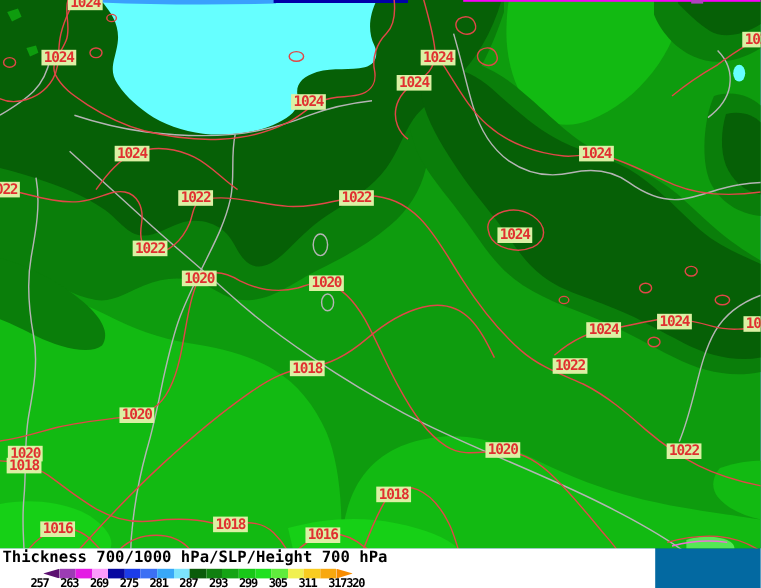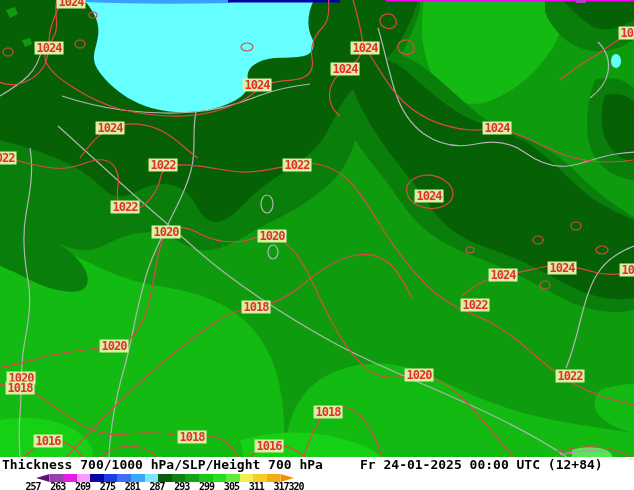--- a/index.html
+++ b/index.html
@@ -4,21 +4,21 @@
 <style>
   html,body{margin:0;padding:0;background:#ffffff;}
   .screen{position:relative;width:634px;height:490px;overflow:hidden;background:#0369a1;
           font-family:"DejaVu Sans Mono",monospace;}
   .map-wrap{position:absolute;left:0;top:0;width:634px;height:457px;overflow:hidden;}
   .map-wrap svg{display:block;}
   .labels-layer{position:absolute;left:0;top:0;width:634px;height:457px;pointer-events:none;}
   .plabel{position:absolute;transform:translate(-50%,-50%);
           font:bold 12px/13px "DejaVu Sans Mono",monospace;
           padding:0 2px;white-space:nowrap;letter-spacing:-1px;}
-  .legend{position:absolute;left:0;top:457px;width:634px;height:33px;background:#ffffff;}
+  .legend{position:absolute;left:0;top:457px;width:546px;height:33px;background:#ffffff;}
   .legend-title{position:absolute;left:2px;top:1px;font:bold 13px/14px "DejaVu Sans Mono",monospace;color:#000;}
   .legend-datetime{position:absolute;left:360px;top:1px;font:bold 13px/14px "DejaVu Sans Mono",monospace;color:#000;}
   .copyright{position:absolute;right:22px;top:16px;font:bold 12px/13px "DejaVu Sans Mono",monospace;}
   .colorbar{position:absolute;left:36px;top:17px;width:258px;height:8px;display:flex;}
   .colorbar .seg{flex:1 1 auto;}
   .colorbar .seg:first-child{clip-path:polygon(100% 0,0 50%,100% 100%);}
   .colorbar .seg:last-child{clip-path:polygon(0 0,100% 50%,0 100%);}
   .ticks{position:absolute;left:0;top:25px;width:320px;height:10px;}
   .ticks span{position:absolute;transform:translateX(-50%);font:bold 10px/10px "DejaVu Sans Mono",monospace;color:#000;letter-spacing:-1px;}
 </style>
@@ -152,21 +152,20 @@
         <div class="plabel" style="left: 256px; top: 307px; background: rgb(220, 240, 164); color: rgb(224, 48, 48);">1018</div>
         <div class="plabel" style="left: 192px; top: 437px; background: rgb(220, 240, 164); color: rgb(224, 48, 48);">1018</div>
         <div class="plabel" style="left: 328px; top: 412px; background: rgb(220, 240, 164); color: rgb(224, 48, 48);">1018</div>
         <div class="plabel" style="left: 48px; top: 441px; background: rgb(220, 240, 164); color: rgb(224, 48, 48);">1016</div>
         <div class="plabel" style="left: 269px; top: 446px; background: rgb(220, 240, 164); color: rgb(224, 48, 48);">1016</div>
       </div>
   </div>
 
   <div class="legend">
     <div class="legend-title">Thickness 700/1000 hPa/SLP/Height 700 hPa</div>
-    <div class="legend-datetime">Fr 24-01-2025 00:00 UTC (12+84)</div>
     <div class="colorbar" id="colorbar">
         <div class="seg" style="background: rgb(92, 16, 112);"></div>
         <div class="seg" style="background: rgb(156, 60, 180);"></div>
         <div class="seg" style="background: rgb(228, 28, 228);"></div>
         <div class="seg" style="background: rgb(252, 156, 252);"></div>
         <div class="seg" style="background: rgb(8, 8, 160);"></div>
         <div class="seg" style="background: rgb(28, 60, 232);"></div>
         <div class="seg" style="background: rgb(60, 112, 244);"></div>
         <div class="seg" style="background: rgb(56, 168, 248);"></div>
         <div class="seg" style="background: rgb(124, 228, 252);"></div>

